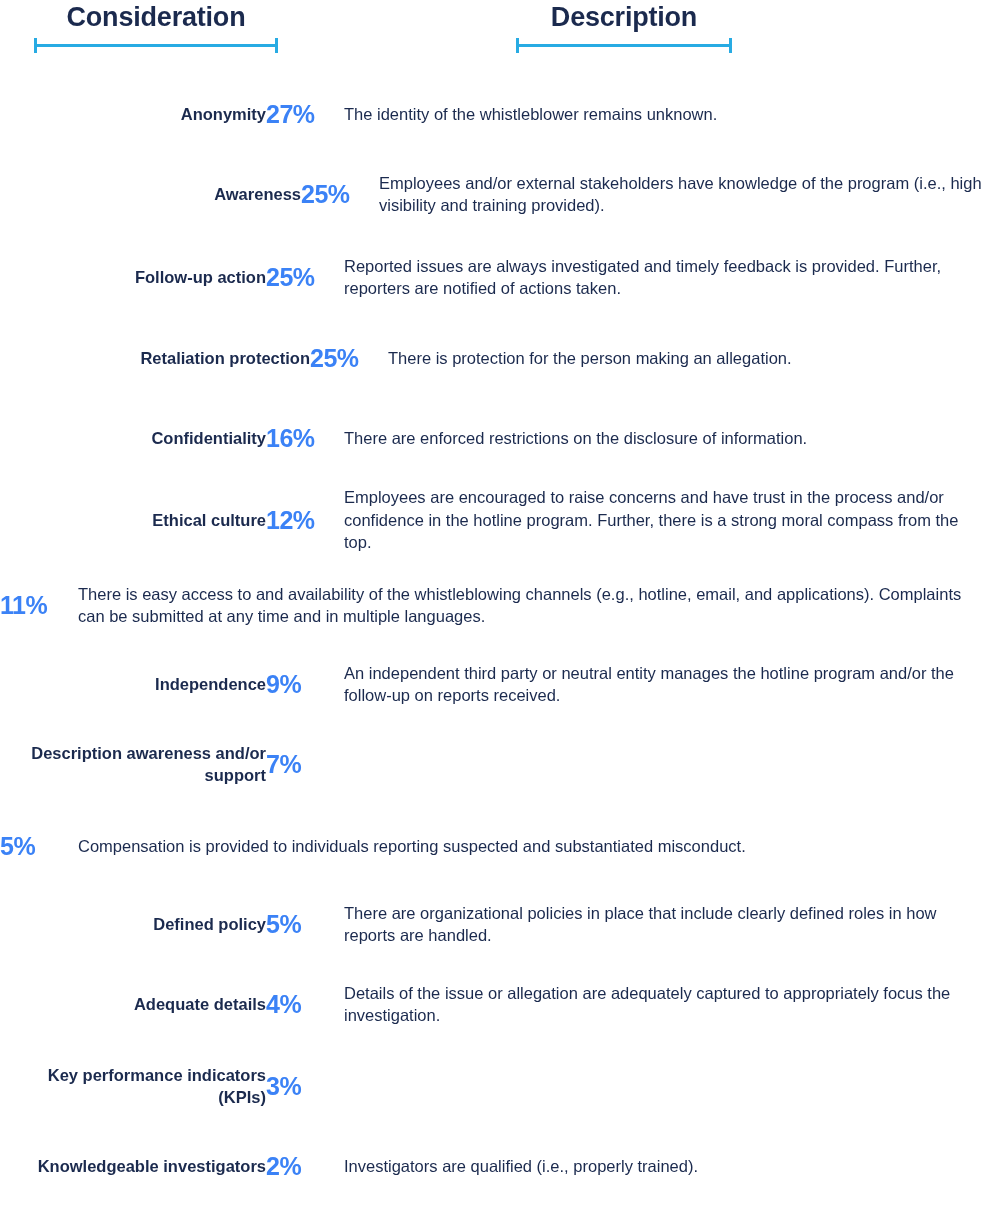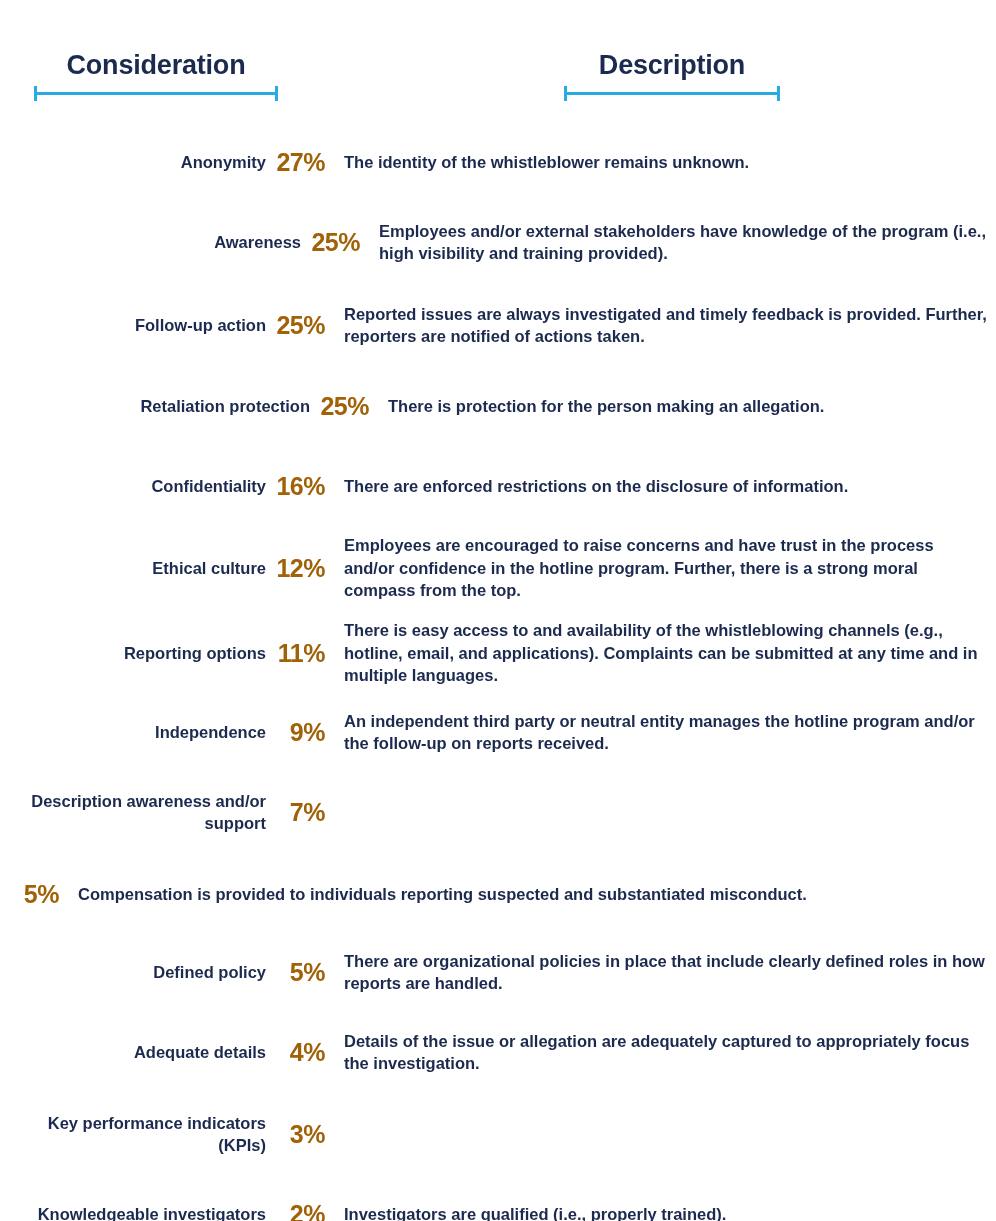--- a/index.html
+++ b/index.html
@@ -19,30 +19,29 @@
     position: relative;
     width: 996px;
     height: 1221px;
     background: #ffffff;
   }
 
   
   .header-row {
     position: relative;
     height: 72px;
-    margin-top: 48px;
   }
 
   .col-head {
     position: absolute;
     top: 0;
     text-align: center;
   }
   .col-head.consideration { left: 20px; width: 272px; }
-  .col-head.description   { left: 536px; width: 272px; }
+  .col-head.description   { left: 488px; width: 272px; }
 
   .col-head-title {
     font-size: 27px;
     font-weight: 700;
     color: #1b2a4e;
     letter-spacing: -0.2px;
     line-height: 34px;
     white-space: nowrap;
   }
 
@@ -95,35 +94,34 @@
     font-weight: 700;
     color: #1b2a4e;
     line-height: 22px;
     padding-right: 0px;
     box-sizing: border-box;
   }
 
   .cell-pct {
     width: 78px;
     flex: 0 0 78px;
-    text-align: right;
     font-size: 25px;
     font-weight: 700;
-    color: #a16207;
+    color: #3b82f6;
     line-height: 28px;
     padding-right: 19px;
     box-sizing: border-box;
     letter-spacing: -0.5px;
   }
 
   .cell-desc {
     flex: 1 1 auto;
     padding-right: 8px;
     font-size: 16.5px;
-    font-weight: 700;
+    font-weight: 400;
     color: #1b2a4e;
     line-height: 22.5px;
     box-sizing: border-box;
   }
 </style>
 </head>
 <body>
 
 <div class="page">
 
@@ -174,21 +172,20 @@
         <div class="cell-label">Confidentiality</div>
         <div class="cell-pct">16%</div>
         <div class="cell-desc">There are enforced restrictions on the disclosure of information.</div>
       </div>
       <div class="row" style="height: 84px;">
         <div class="cell-label">Ethical culture</div>
         <div class="cell-pct">12%</div>
         <div class="cell-desc">Employees are encouraged to raise concerns and have trust in the process and/or confidence in the hotline program. Further, there is a strong moral compass from the top.</div>
       </div>
       <div class="row" style="height: 86px;">
-        <div class="cell-label">Reporting options</div>
         <div class="cell-pct">11%</div>
         <div class="cell-desc">There is easy access to and availability of the whistleblowing channels (e.g., hotline, email, and applications). Complaints can be submitted at any time and in multiple languages.</div>
       </div>
       <div class="row" style="height: 72px;">
         <div class="cell-label">Independence</div>
         <div class="cell-pct">9%</div>
         <div class="cell-desc">An independent third party or neutral entity manages the hotline program and/or the follow-up on reports received.</div>
       </div>
       <div class="row" style="height: 88px;">
         <div class="cell-label">Description awareness and/or support</div>

